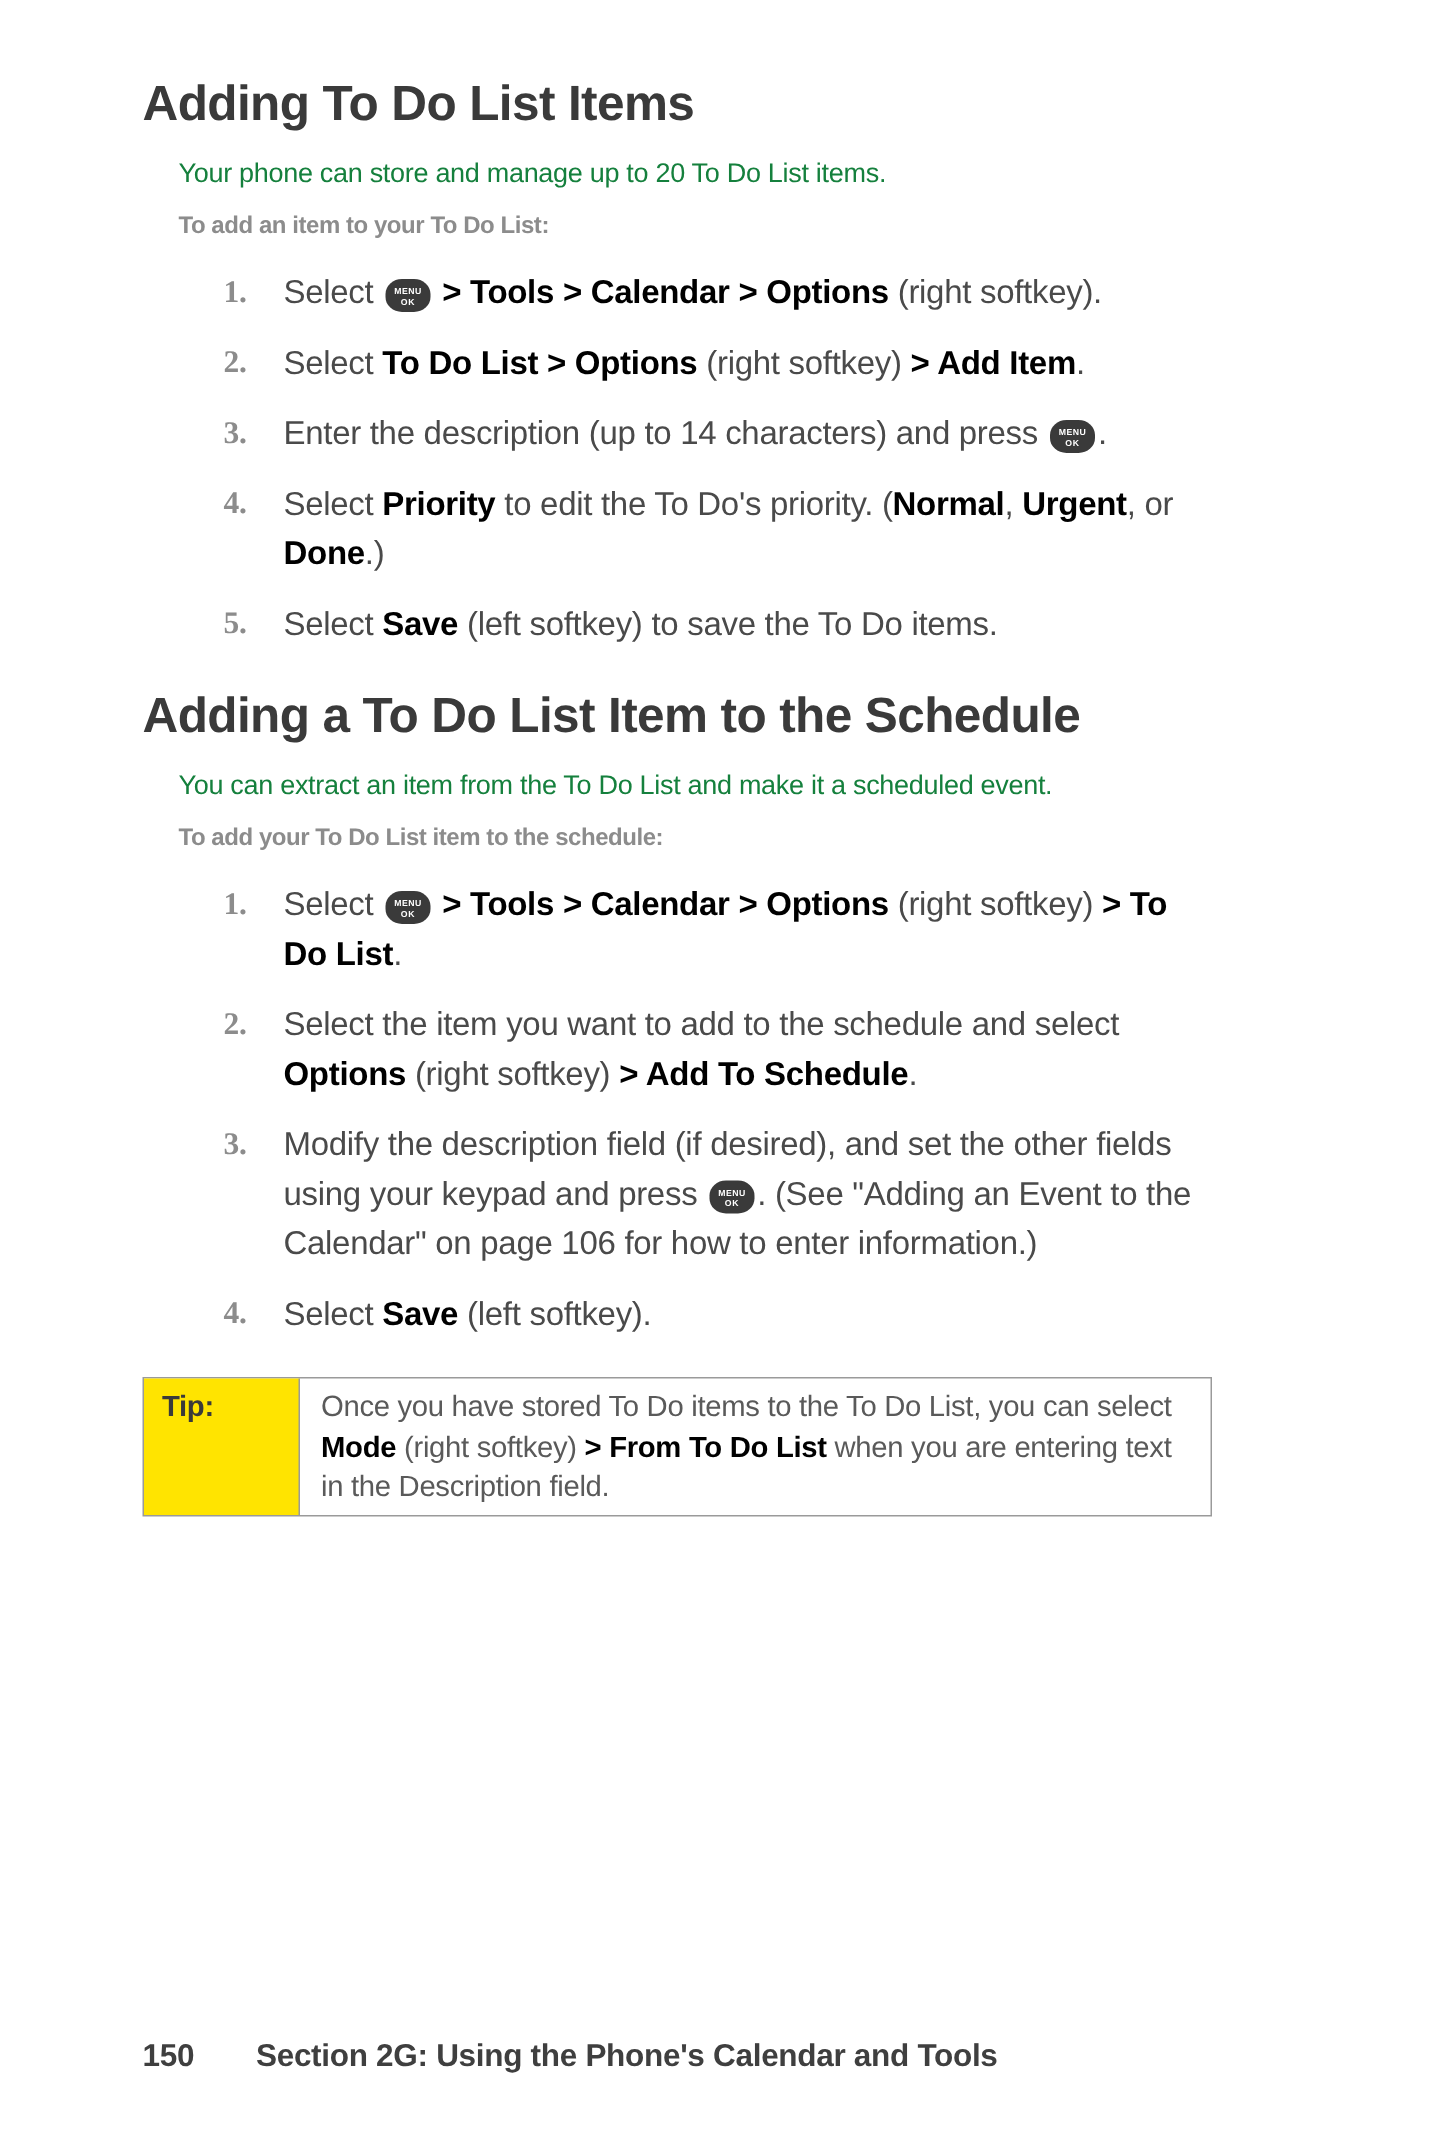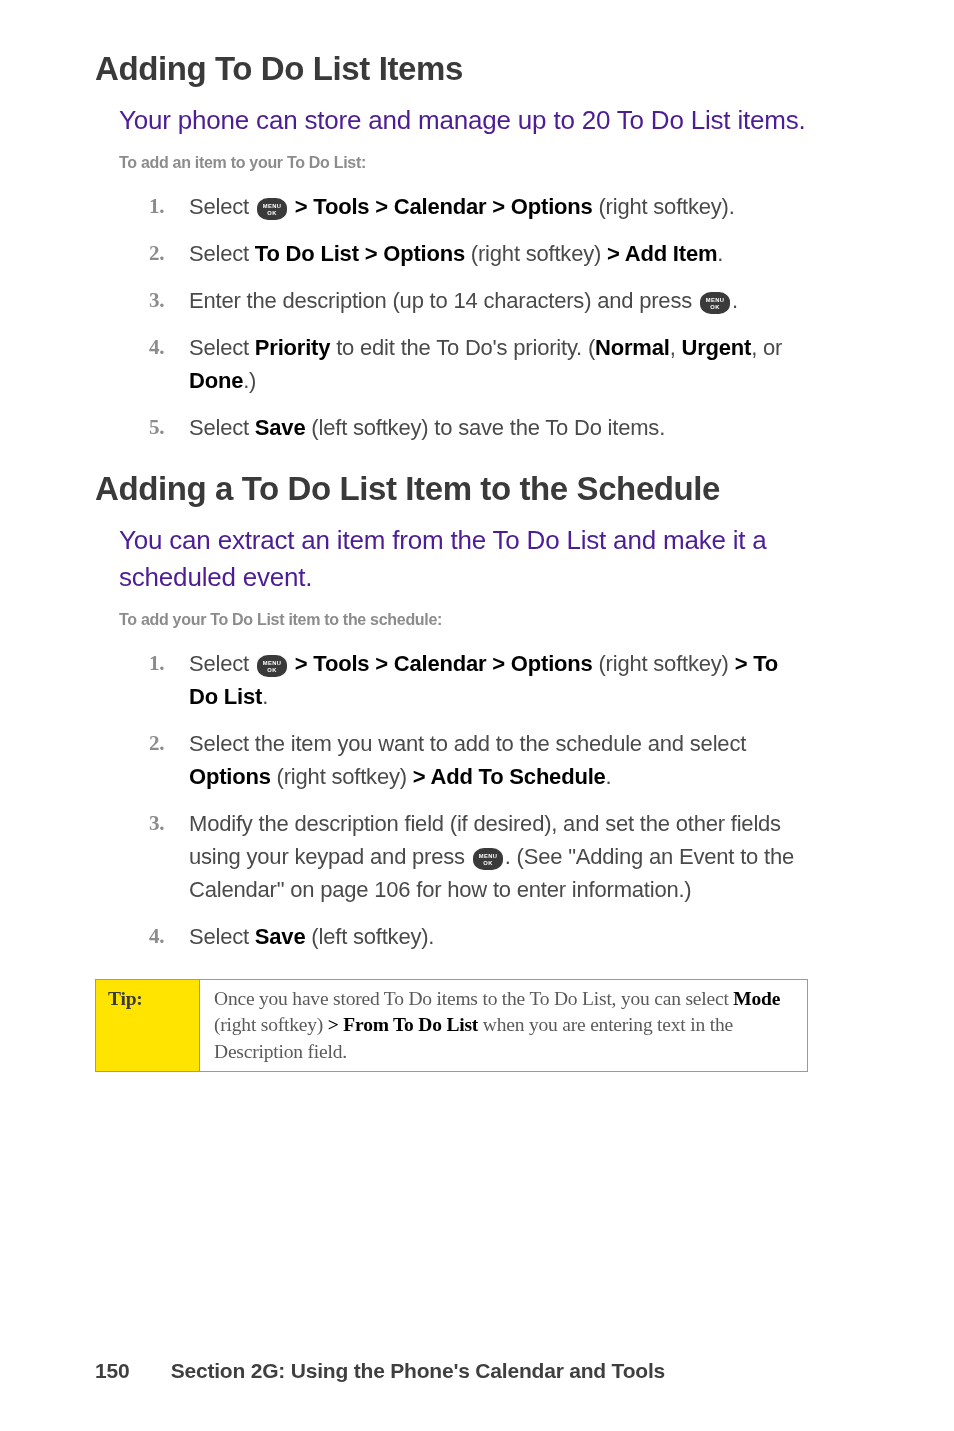--- a/index.html
+++ b/index.html
@@ -18,23 +18,23 @@
     }
     h2.section-heading {
       font-family: 'Segoe UI Semibold', 'Helvetica Neue', Arial, sans-serif;
       font-weight: 700;
       font-size: 33px;
       color: #3a3a3a;
       margin-bottom: 14px;
       letter-spacing: -0.4px;
     }
     p.intro {
-      font-size: 26px;
+      font-size: 18px;
       line-height: 1.45;
-      color: #4c1d95;
+      color: #15803d;
       margin: 0 0 14px 24px;
       font-family: 'Segoe UI', 'Helvetica Neue', Arial, sans-serif;
       letter-spacing: -0.2px;
     }
     p.subhead {
       font-family: 'Segoe UI Semibold', 'Helvetica Neue', Arial, sans-serif;
       font-weight: 700;
       font-size: 16px;
       color: #8c8c8c;
       margin: 0 0 18px 24px;
@@ -76,21 +76,21 @@
       background: #3a3a3a;
       border-radius: 11px / 10px;
       vertical-align: -3px;
       margin: 0 2px;
     }
     .menu-icon svg { display: block; }
     .tip-box {
       display: flex;
       border: 1px solid #9a9a9a;
       margin: 6px 0 0 0;
-      font-family: Liberation Serif, serif;
+      font-family: Liberation Sans, sans-serif;
       font-size: 19.5px;
       line-height: 1.35;
       letter-spacing: -0.2px;
     }
     .tip-label {
       background: #ffe400;
       color: #3a3a3a;
       font-weight: 700;
       padding: 6px 12px;
       width: 104px;

